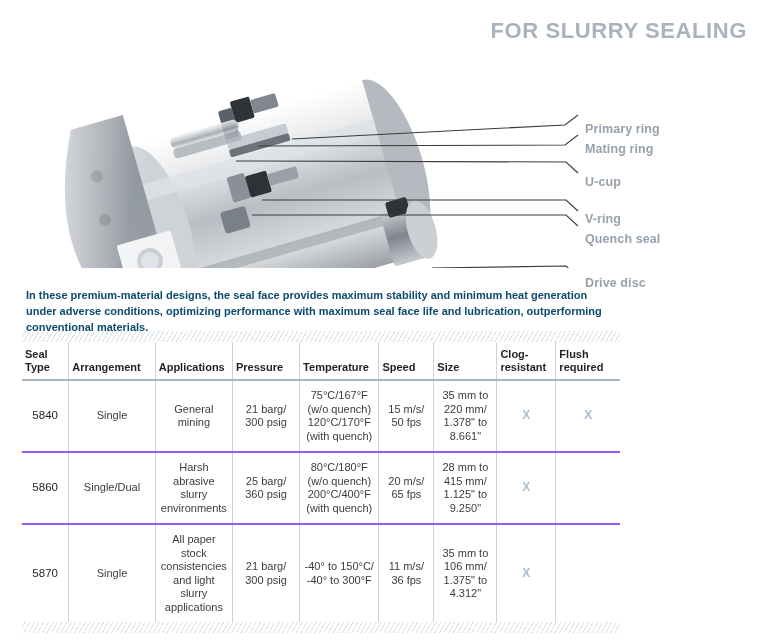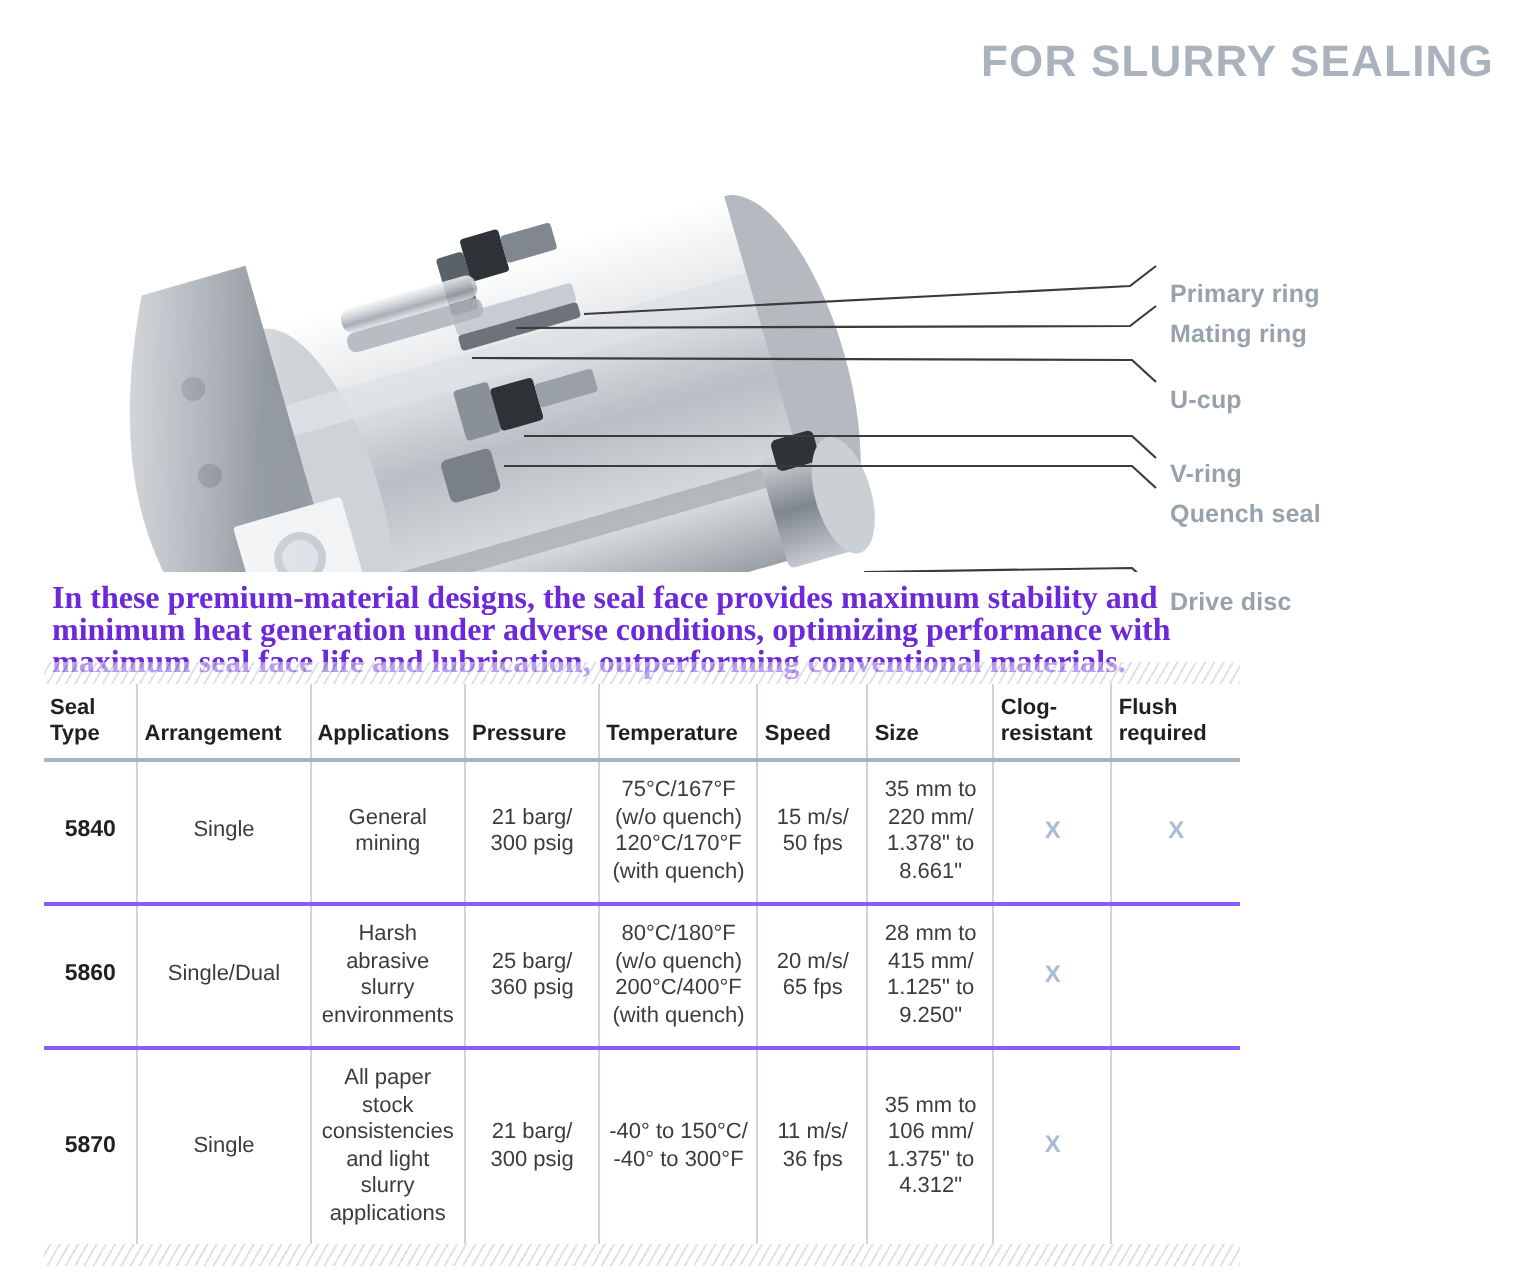--- a/index.html
+++ b/index.html
@@ -28,21 +28,21 @@
     color: #aab3bd;
     font-family: "Liberation Sans", sans-serif;
     text-transform: uppercase;
     white-space: nowrap;
   }
 
   
   .figure {
     position: absolute;
     left: 0px;
-    top: 71px;
+    top: 53px;
     width: 765px;
     height: 215px;
   }
   .figure svg { display: block; }
 
   .callouts {
     position: absolute;
     left: 585px;
     top: 58px;
     width: 180px;
@@ -56,25 +56,24 @@
     white-space: nowrap;
     letter-spacing: 0.1px;
   }
 
   
   .intro {
     position: absolute;
     left: 26px;
     top: 276px;
     width: 580px;
-    font-size: 16px;
+    font-size: 11px;
     font-weight: 700;
     line-height: 16.2px;
-    color: #6d28d9;
-    font-family: Liberation Serif, serif;
+    color: #0c4a6e;
   }
 
   
   .table-wrap {
     position: absolute;
     left: 22px;
     top: 331px;
     width: 598px;
   }
   .hatch {
@@ -112,21 +111,21 @@
     padding: 8px 3px;
     border-left: 1px solid #ccd3da;
     border-bottom: 2px solid #8b5cf6;
     line-height: 13.5px;
     font-size: 11px;
     color: #3c3c3c;
   }
   table.spec td:first-child { border-left: none; }
   table.spec tr.last-row td { border-bottom: none; }
   table.spec td.seal-type {
-    font-weight: 700;
+    font-weight: 400;
     color: #231f20;
     font-size: 11.5px;
   }
   .xmark {
     color: #a9bcd4;
     font-weight: 700;
     font-size: 12px;
   }
   .cell-lines span { display: block; }
 </style>

